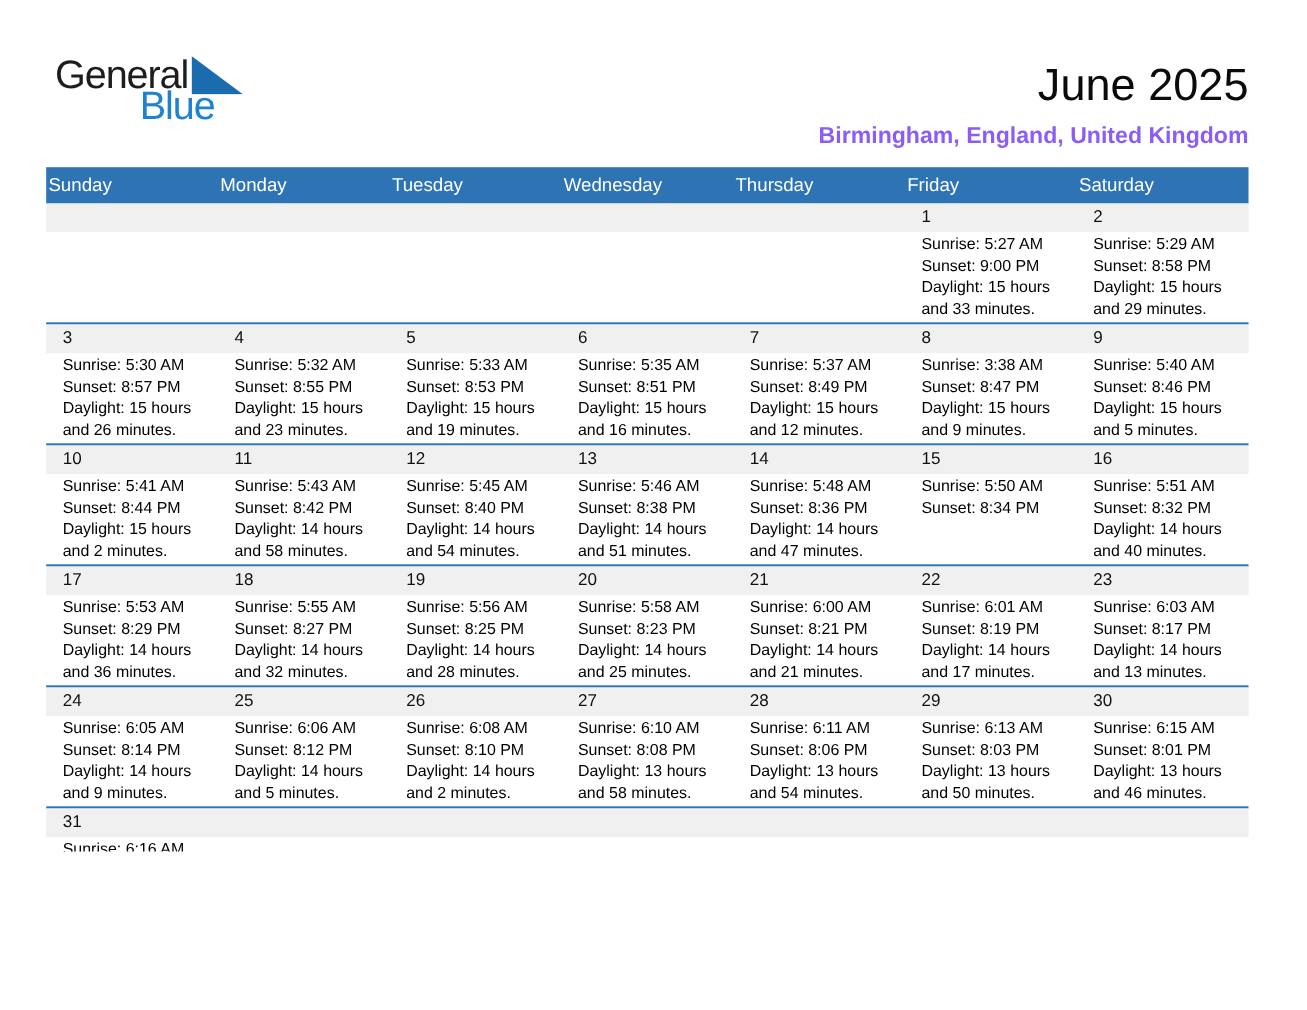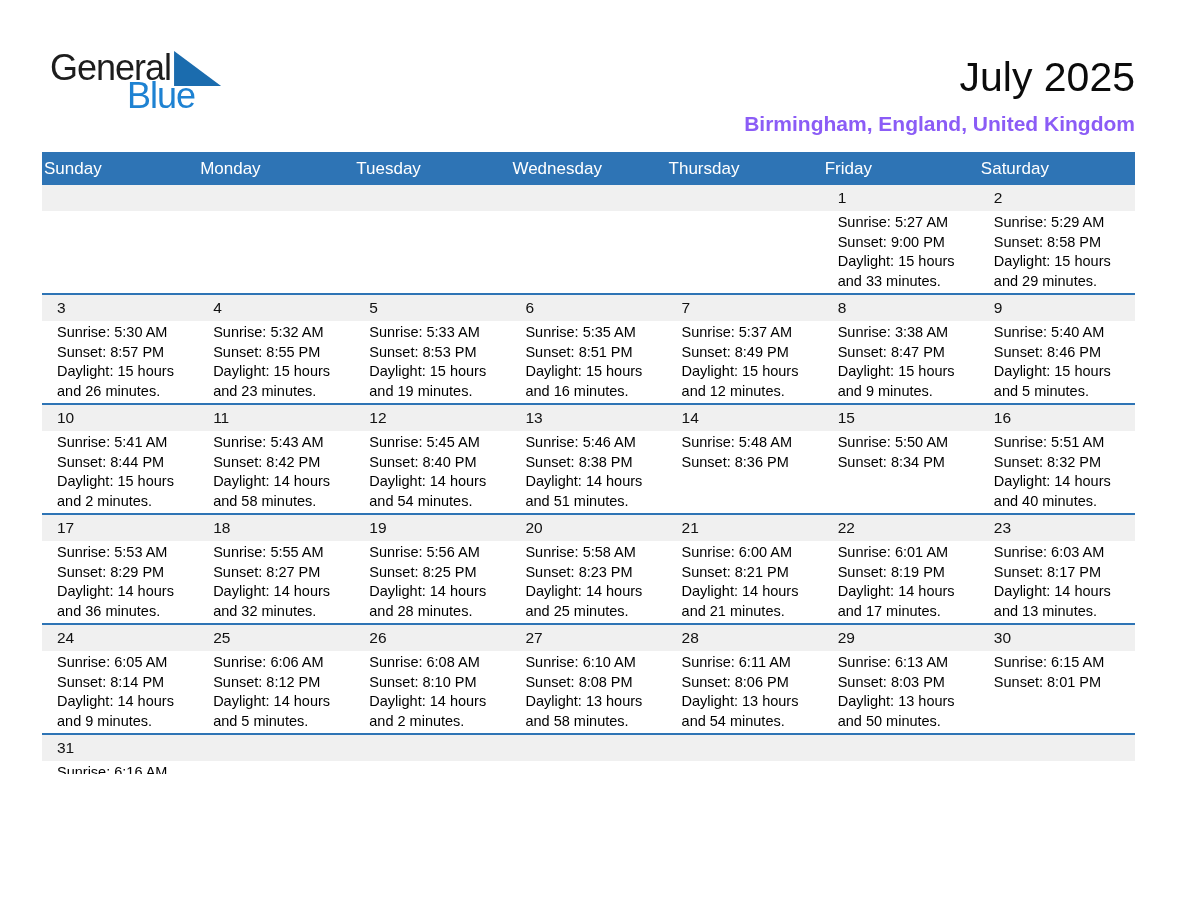--- a/index.html
+++ b/index.html
@@ -48,21 +48,21 @@
     <div class="logo">
       <div class="logo-row1">
         <span class="logo-general">General</span>
         <span class="logo-triangle"></span>
       </div>
       <div class="logo-row2">
         <span class="logo-blue">Blue</span>
       </div>
     </div>
     <div class="titles">
-      <div class="title">July 2025</div>
+      <div class="title">June 2025</div>
       <div class="subtitle">Birmingham, England, United Kingdom</div>
     </div>
   </div>
 
   <div class="calendar">
     <div class="weekday-row" id="weekday-row">
         <div class="wd">Sunday</div>
         <div class="wd">Monday</div>
         <div class="wd">Tuesday</div>
         <div class="wd">Wednesday</div>
@@ -174,20 +174,21 @@
               <div class="line"><span>Daylight:</span> <span>14 hours and 54 minutes.</span></div>
             </div>
             <div class="day-cell">
               <div class="line"><span>Sunrise:</span> <span>5:46 AM</span></div>
               <div class="line"><span>Sunset:</span> <span>8:38 PM</span></div>
               <div class="line"><span>Daylight:</span> <span>14 hours and 51 minutes.</span></div>
             </div>
             <div class="day-cell">
               <div class="line"><span>Sunrise:</span> <span>5:48 AM</span></div>
               <div class="line"><span>Sunset:</span> <span>8:36 PM</span></div>
+              <div class="line"><span>Daylight:</span> <span>14 hours and 47 minutes.</span></div>
             </div>
             <div class="day-cell">
               <div class="line"><span>Sunrise:</span> <span>5:50 AM</span></div>
               <div class="line"><span>Sunset:</span> <span>8:34 PM</span></div>
             </div>
             <div class="day-cell">
               <div class="line"><span>Sunrise:</span> <span>5:51 AM</span></div>
               <div class="line"><span>Sunset:</span> <span>8:32 PM</span></div>
               <div class="line"><span>Daylight:</span> <span>14 hours and 40 minutes.</span></div>
             </div>
@@ -278,20 +279,21 @@
               <div class="line"><span>Daylight:</span> <span>13 hours and 54 minutes.</span></div>
             </div>
             <div class="day-cell">
               <div class="line"><span>Sunrise:</span> <span>6:13 AM</span></div>
               <div class="line"><span>Sunset:</span> <span>8:03 PM</span></div>
               <div class="line"><span>Daylight:</span> <span>13 hours and 50 minutes.</span></div>
             </div>
             <div class="day-cell">
               <div class="line"><span>Sunrise:</span> <span>6:15 AM</span></div>
               <div class="line"><span>Sunset:</span> <span>8:01 PM</span></div>
+              <div class="line"><span>Daylight:</span> <span>13 hours and 46 minutes.</span></div>
             </div>
           </div>
         </div>
         <div class="week-row">
           <div class="day-band">
             <div class="day-num">31</div>
             <div class="day-num"></div>
             <div class="day-num"></div>
             <div class="day-num"></div>
             <div class="day-num"></div>

